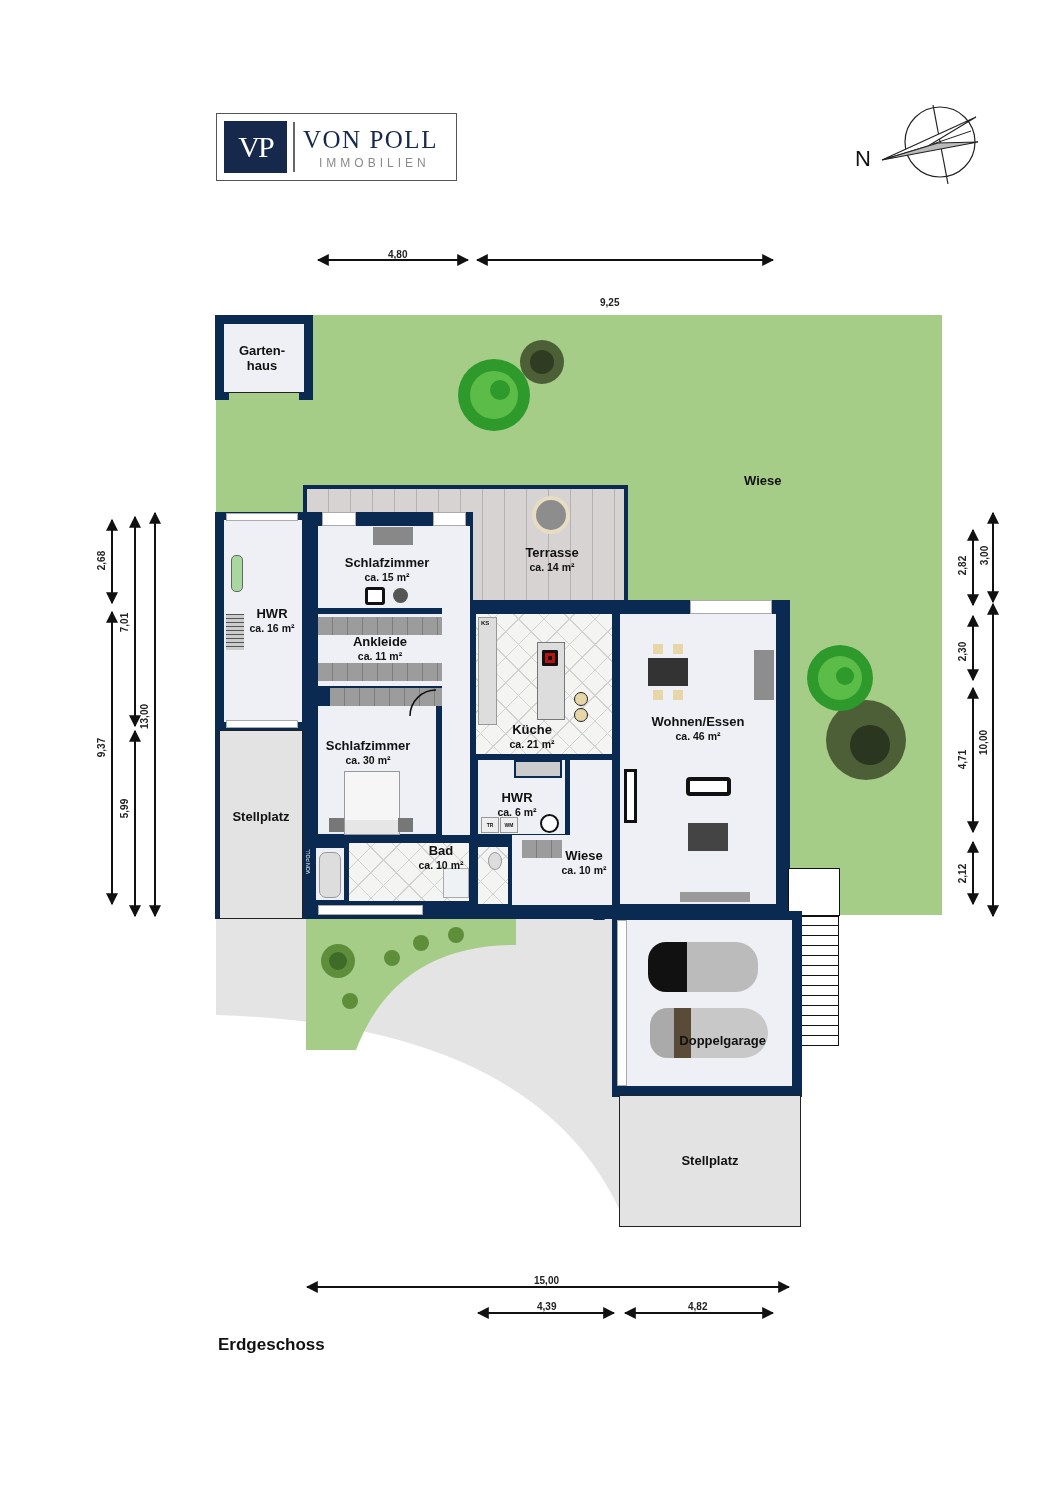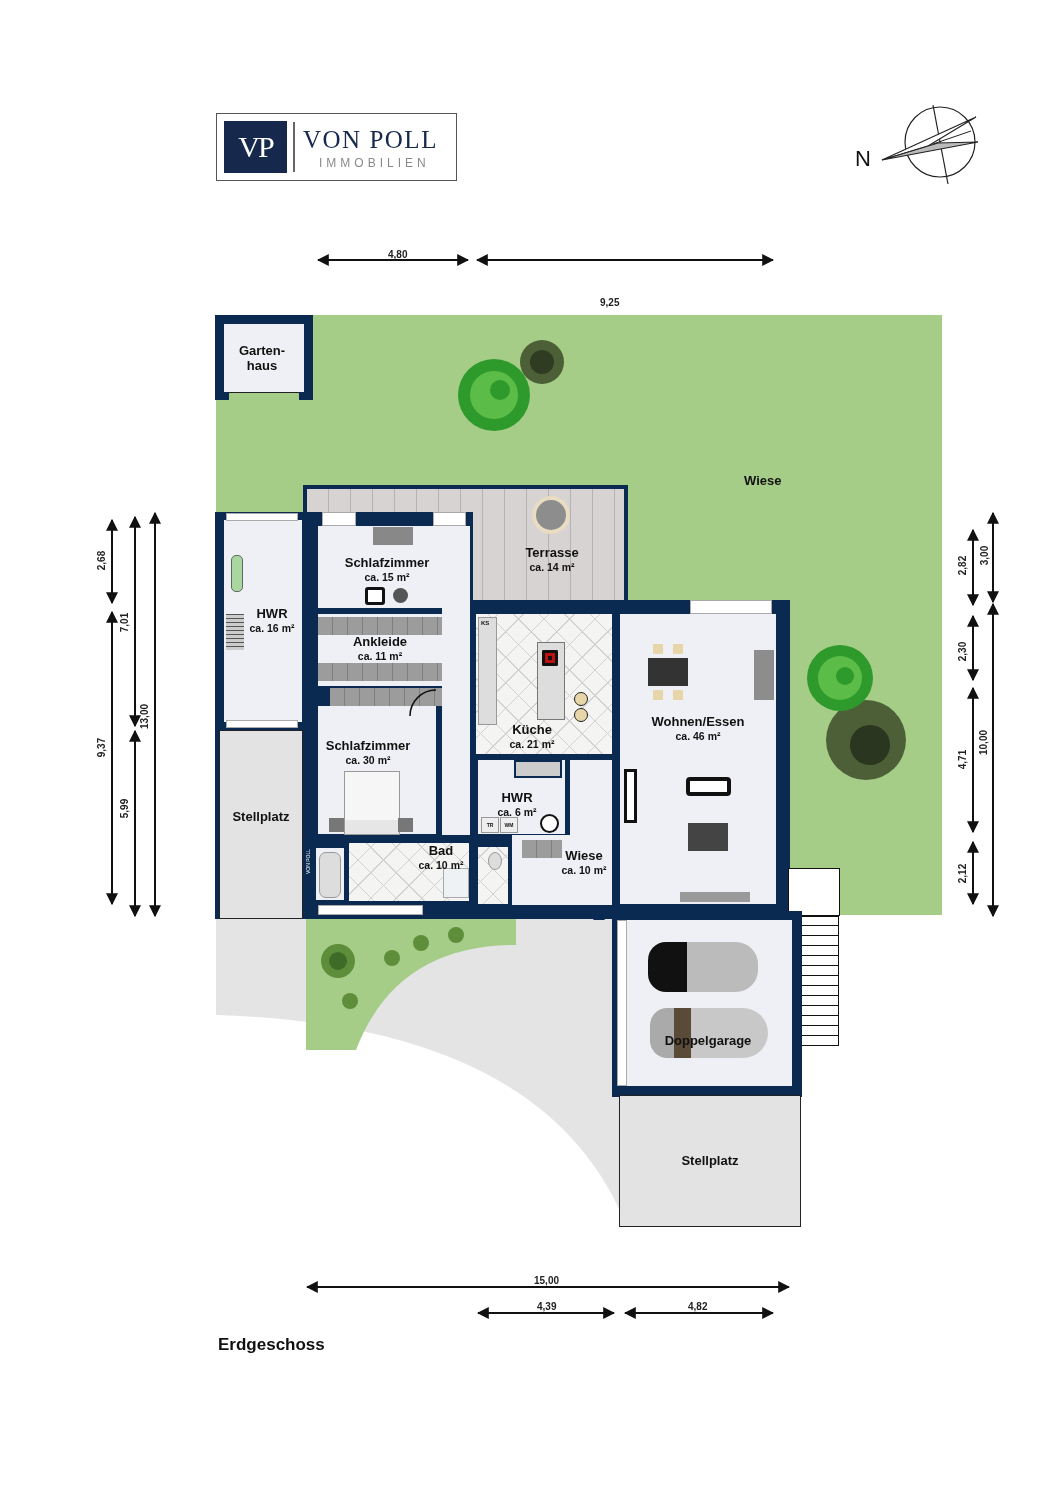--- a/index.html
+++ b/index.html
@@ -259,18 +259,18 @@
 </div>
 
 <div class="abs" style="left:788px;top:868px;width:52px;height:48px;background:#fff;border:1.5px solid #111;box-sizing:border-box;"></div>
 <div class="abs" style="left:800px;top:916px;width:39px;height:130px;background:#fff;border:1.5px solid #111;box-sizing:border-box;background-image:repeating-linear-gradient(0deg,#fff 0 9px,#111 9px 10px);"></div>
 
 <div class="abs wall" style="left:612px;top:911px;width:190px;height:186px;"></div>
 <div class="abs room" style="left:626px;top:920px;width:166px;height:166px;"></div>
 <div class="abs window" style="left:617px;top:920px;width:10px;height:166px;"></div>
 <div class="abs" style="left:648px;top:942px;width:110px;height:50px;border-radius:18px 22px 22px 18px;background:linear-gradient(90deg,#111 0 35%,#bbb 35% 100%);"></div>
 <div class="abs" style="left:650px;top:1008px;width:118px;height:50px;border-radius:18px 26px 26px 18px;background:linear-gradient(90deg,#aaa 0 20%,#5a4a38 20% 35%,#c8c8c8 35% 100%);"></div>
-<div class="room-label" style="left:650px;top:1034px;width:116px;">Doppelgarage</div>
+<div class="room-label" style="left:650px;top:1034px;width:116px;text-align:right;">Doppelgarage</div>
 
 <div class="abs parking" style="left:619px;top:1095px;width:182px;height:132px;"></div>
 <div class="room-label" style="left:660px;top:1154px;width:100px;">Stellplatz</div>
 
 <div class="abs footer-title">Erdgeschoss</div>
 
 </body></html>

